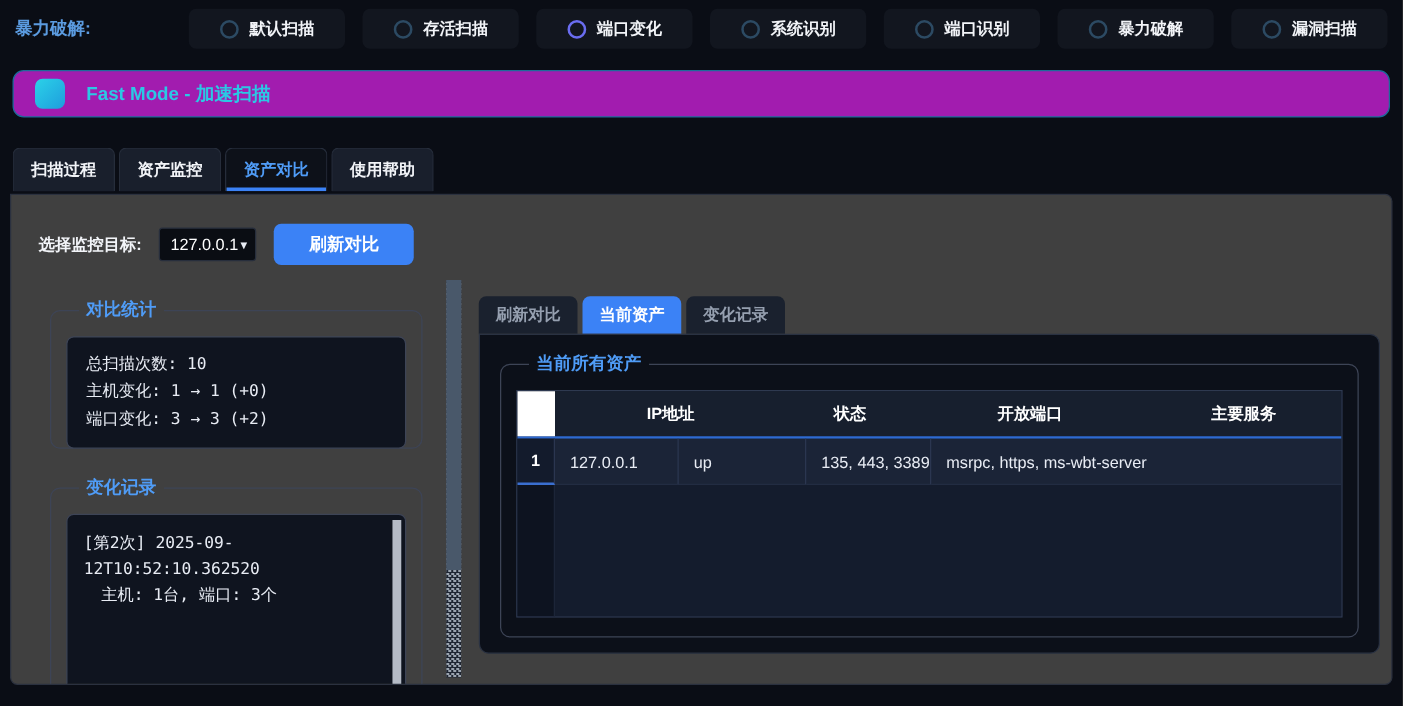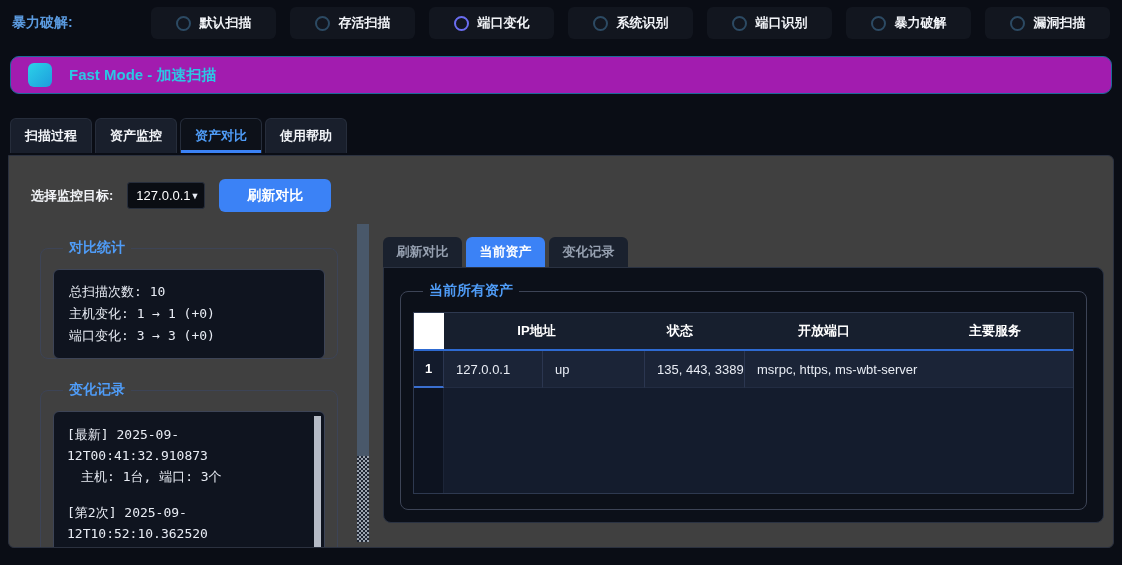--- a/index.html
+++ b/index.html
@@ -194,31 +194,27 @@
     </div>
     <button class="refresh-btn">刷新对比</button>
   </div>
 
   <div class="left-col">
     <fieldset class="stats-fieldset">
       <legend>对比统计</legend>
       <div class="stats-box">
         <div>总扫描次数: 10</div>
         <div>主机变化: 1 → 1 (+0)</div>
-        <div>端口变化: 3 → 3 (+0)</div>
+        <div>端口变化: 3 → 3 (+2)</div>
       </div>
     </fieldset>
 
     <fieldset class="history-fieldset">
       <legend>变化记录</legend>
       <div class="history-box">
-        <div class="history-entry">
-          <div>[最新] 2025-09-12T00:41:32.910873</div>
-          <div class="history-detail">主机: 1台, 端口: 3个</div>
-        </div>
         <div class="history-entry">
           <div>[第2次] 2025-09-12T10:52:10.362520</div>
           <div class="history-detail">主机: 1台, 端口: 3个</div>
         </div>
 
         <div class="inner-scrollbar">
           <div class="inner-thumb"></div>
         </div>
       </div>
     </fieldset>

